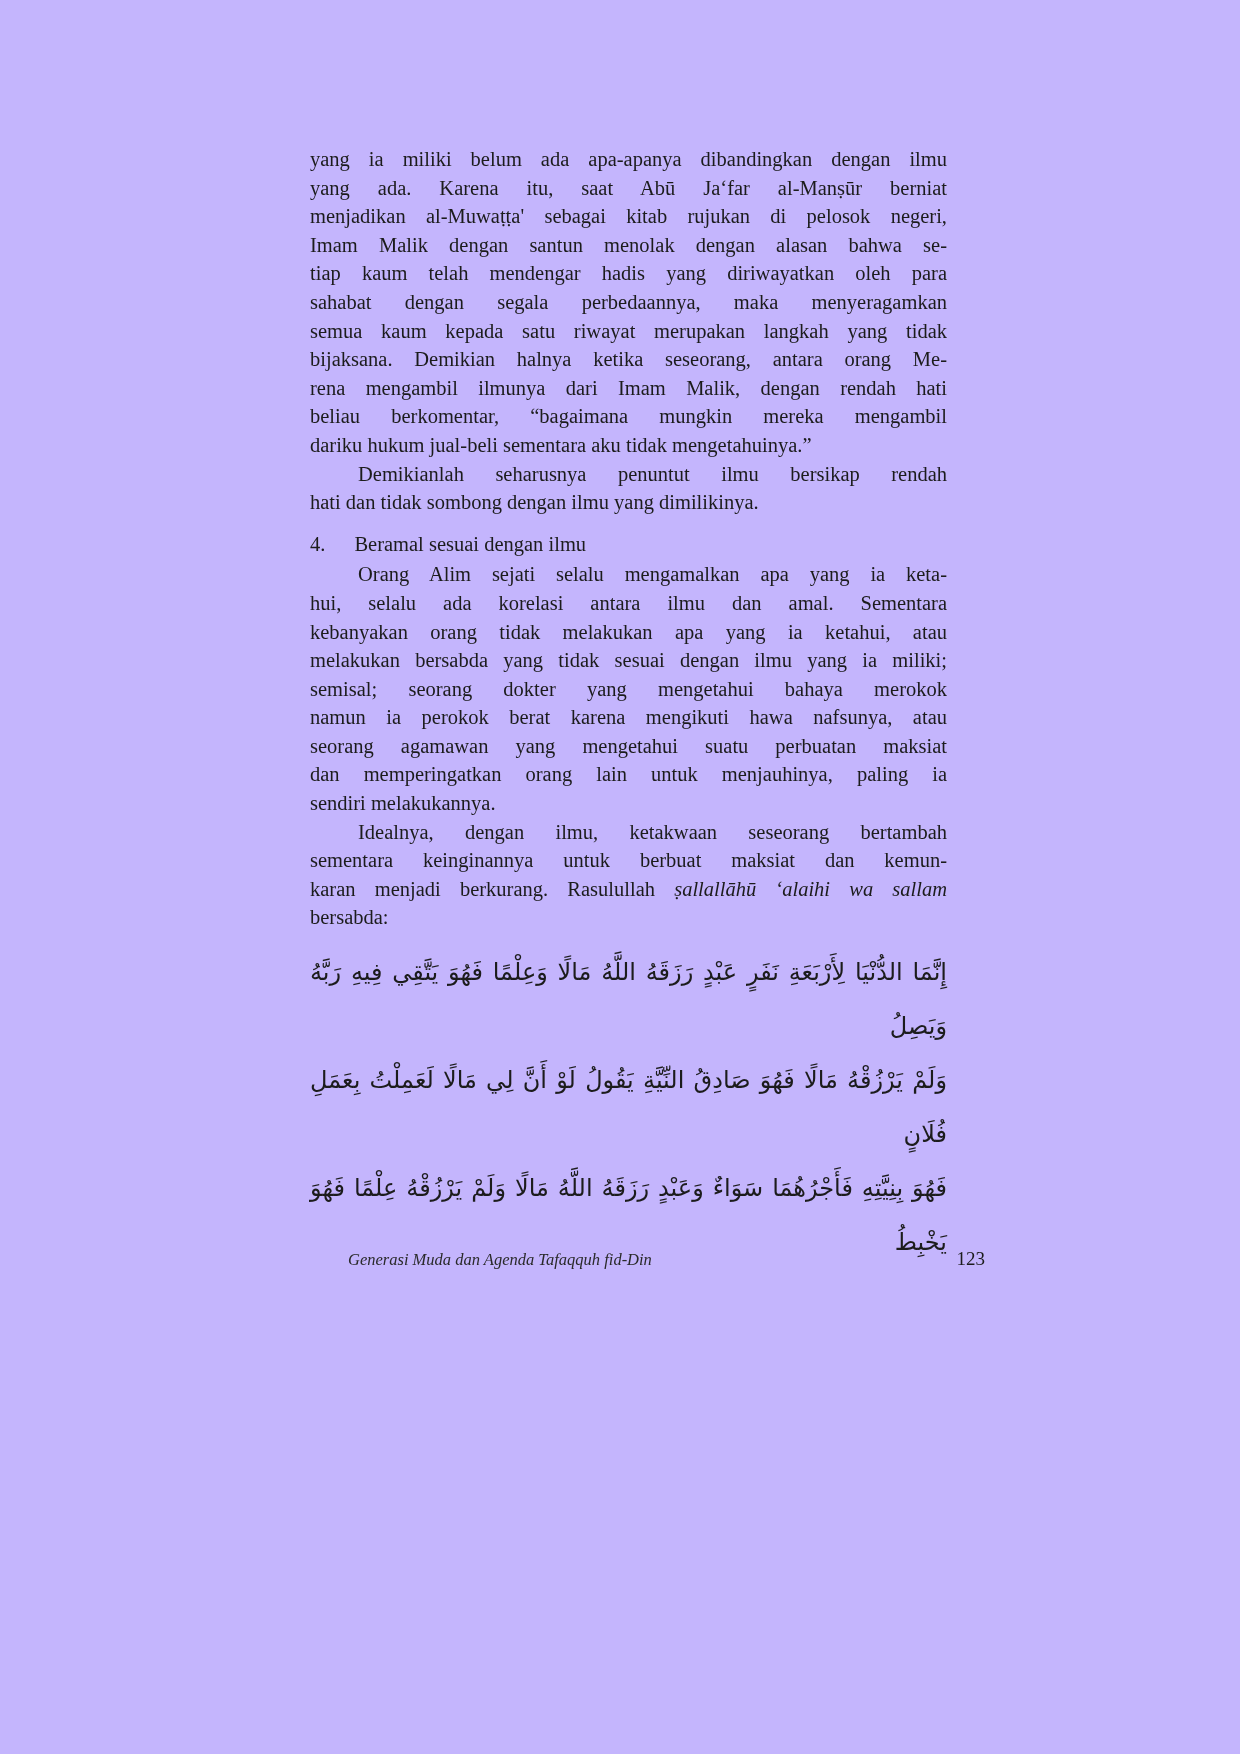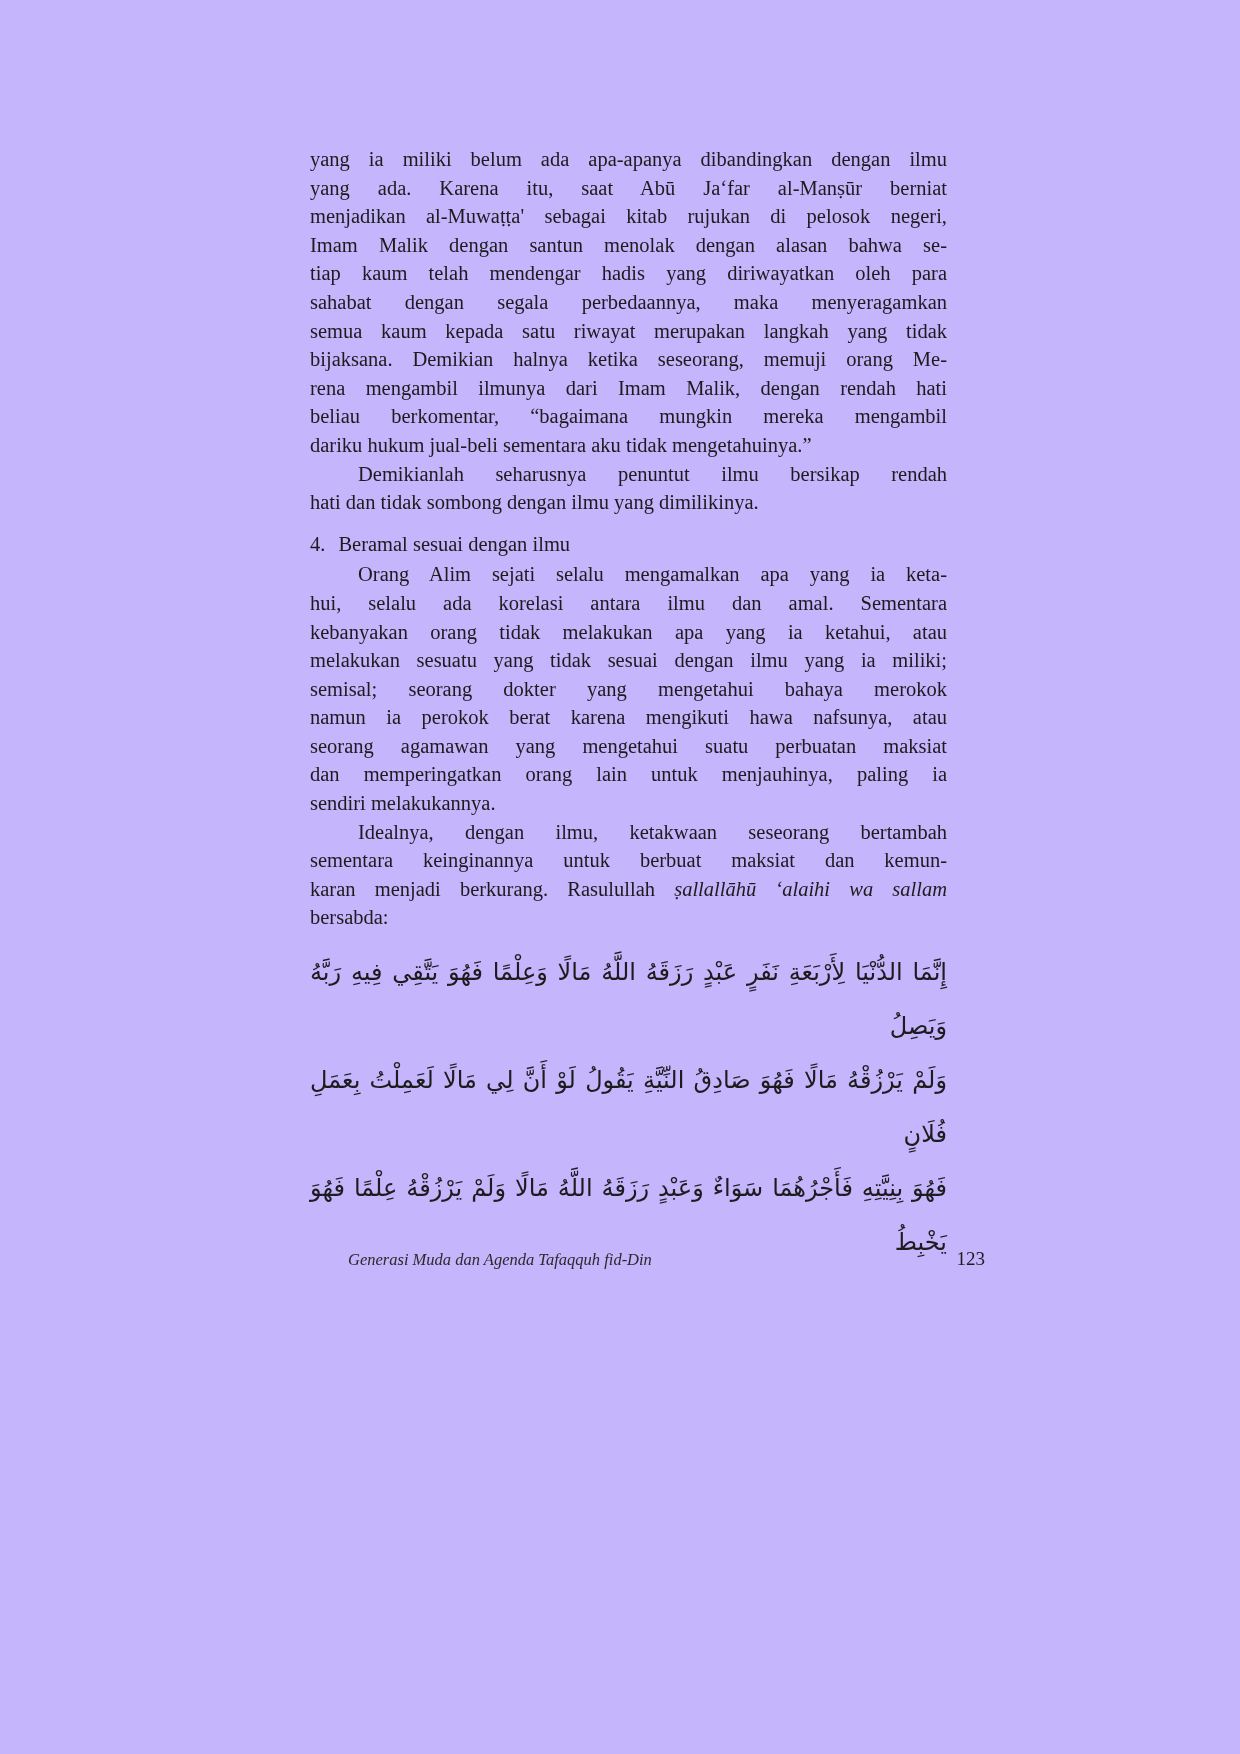--- a/index.html
+++ b/index.html
@@ -36,21 +36,21 @@
   }
   .line.indent {
     text-indent: 48px;
   }
   .heading {
     margin-top: 13px;
     font-size: 20.5px;
     line-height: 28.6px;
   }
   .heading .htext {
-    margin-left: 13px;
+    margin-left: 29px;
   }
   .p3 { margin-top: 2px; }
   .arabic {
     margin-top: 13px;
     direction: rtl;
     font-family: "DejaVu Sans", sans-serif;
     font-size: 24px;
     line-height: 54px;
   }
   .arabic .line,
@@ -86,40 +86,40 @@
   <div class="content">
 
     <div class="para p1">
         <div class="line">yang ia miliki belum ada apa-apanya dibandingkan dengan ilmu</div>
         <div class="line">yang ada. Karena itu, saat Abū Ja‘far al-Manṣūr berniat</div>
         <div class="line">menjadikan al-Muwaṭṭa' sebagai kitab rujukan di pelosok negeri,</div>
         <div class="line">Imam Malik dengan santun menolak dengan alasan bahwa se-</div>
         <div class="line">tiap kaum telah mendengar hadis yang diriwayatkan oleh para</div>
         <div class="line">sahabat dengan segala perbedaannya, maka menyeragamkan</div>
         <div class="line">semua kaum kepada satu riwayat merupakan langkah yang tidak</div>
-        <div class="line">bijaksana. Demikian halnya ketika seseorang, memuji orang Me-</div>
+        <div class="line">bijaksana. Demikian halnya ketika seseorang, antara orang Me-</div>
         <div class="line">rena mengambil ilmunya dari Imam Malik, dengan rendah hati</div>
         <div class="line">beliau berkomentar, “bagaimana mungkin mereka mengambil</div>
         <div class="line last">dariku hukum jual-beli sementara aku tidak mengetahuinya.”</div>
       </div>
 
     <div class="para p2">
         <div class="line indent">Demikianlah seharusnya penuntut ilmu bersikap rendah</div>
         <div class="line last">hati dan tidak sombong dengan ilmu yang dimilikinya.</div>
       </div>
 
     <div class="heading">
       <span>4.</span><span class="htext">Beramal sesuai dengan ilmu</span>
     </div>
 
     <div class="para p3">
         <div class="line indent">Orang Alim sejati selalu mengamalkan apa yang ia keta-</div>
         <div class="line">hui, selalu ada korelasi antara ilmu dan amal. Sementara</div>
         <div class="line">kebanyakan orang tidak melakukan apa yang ia ketahui, atau</div>
-        <div class="line">melakukan sesuatu yang tidak sesuai dengan ilmu yang ia miliki;</div>
+        <div class="line">melakukan bersabda yang tidak sesuai dengan ilmu yang ia miliki;</div>
         <div class="line">semisal; seorang dokter yang mengetahui bahaya merokok</div>
         <div class="line">namun ia perokok berat karena mengikuti hawa nafsunya, atau</div>
         <div class="line">seorang agamawan yang mengetahui suatu perbuatan maksiat</div>
         <div class="line">dan memperingatkan orang lain untuk menjauhinya, paling ia</div>
         <div class="line last">sendiri melakukannya.</div>
       </div>
 
     <div class="para p4">
         <div class="line indent">Idealnya, dengan ilmu, ketakwaan seseorang bertambah</div>
         <div class="line">sementara keinginannya untuk berbuat maksiat dan kemun-</div>

